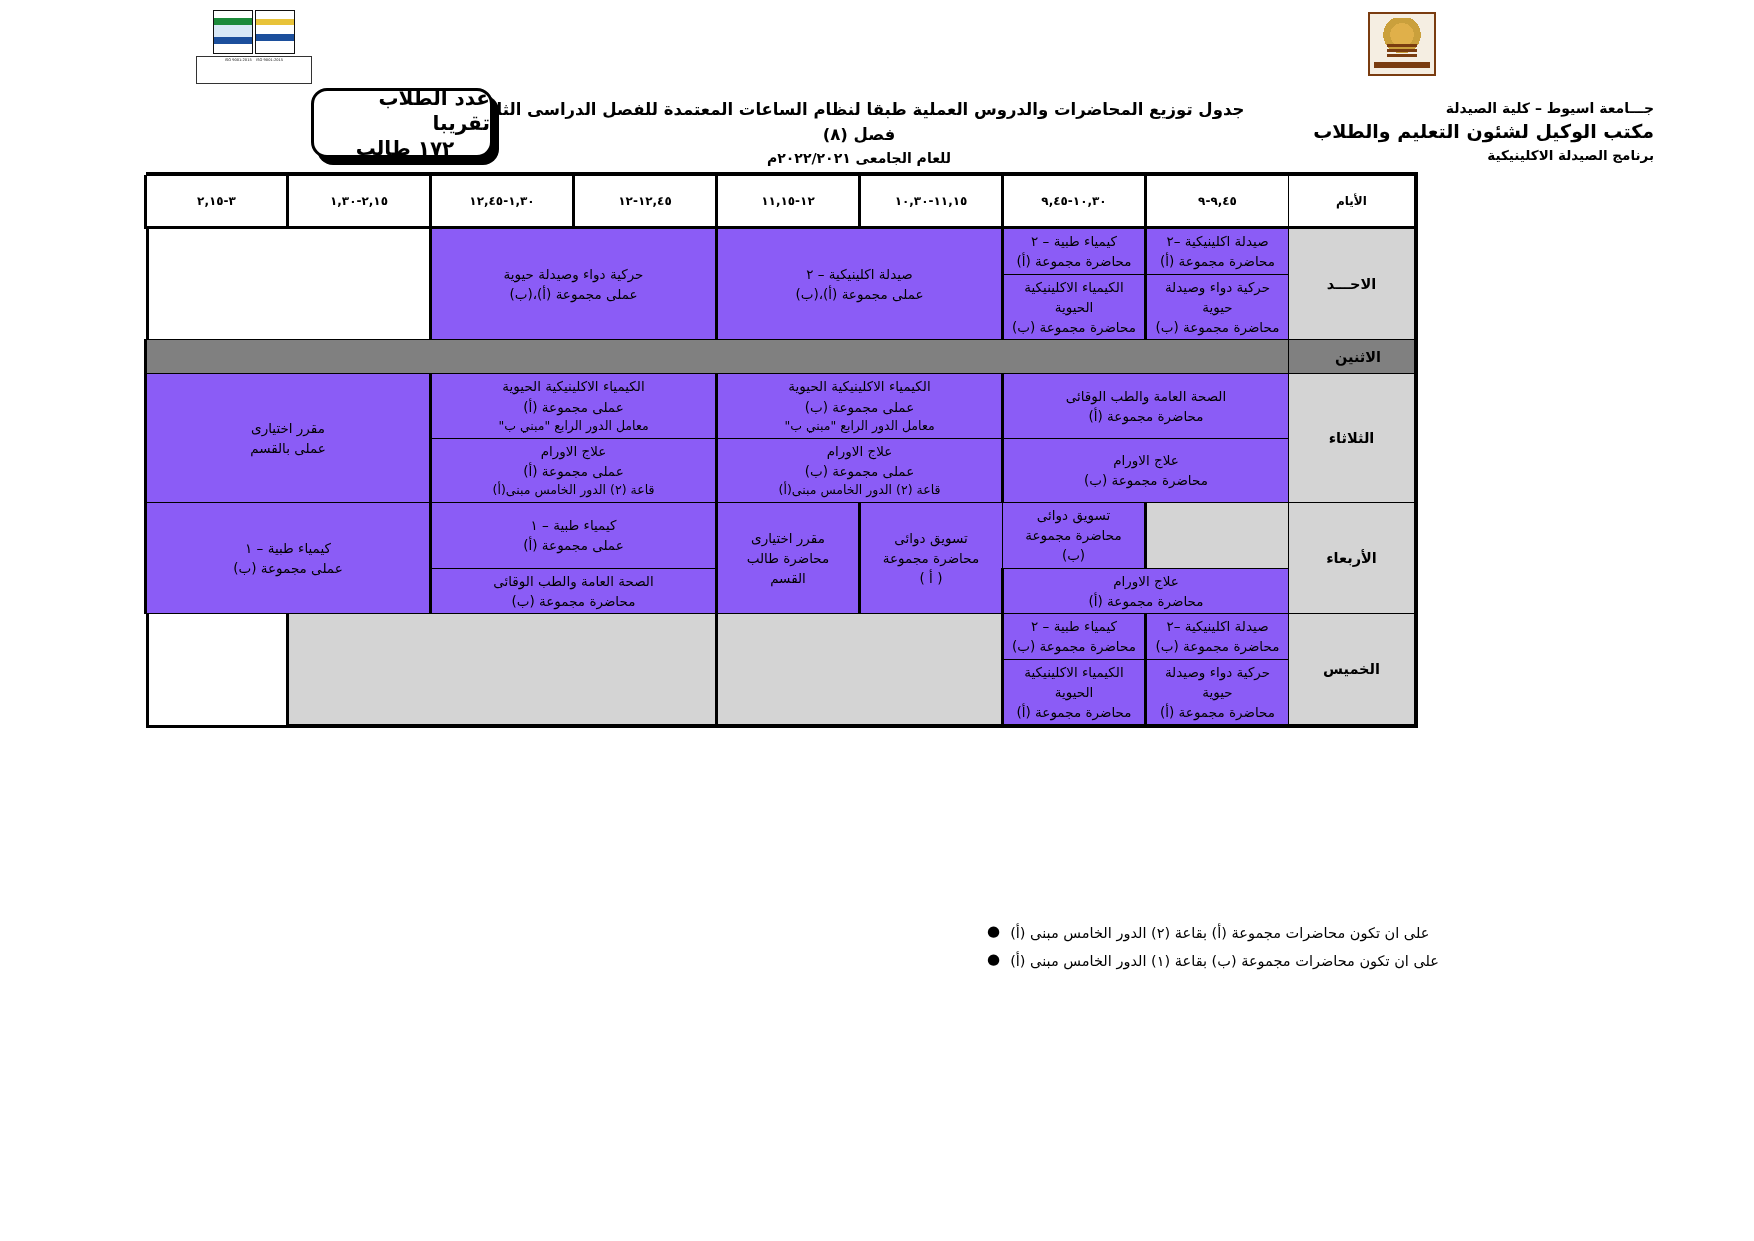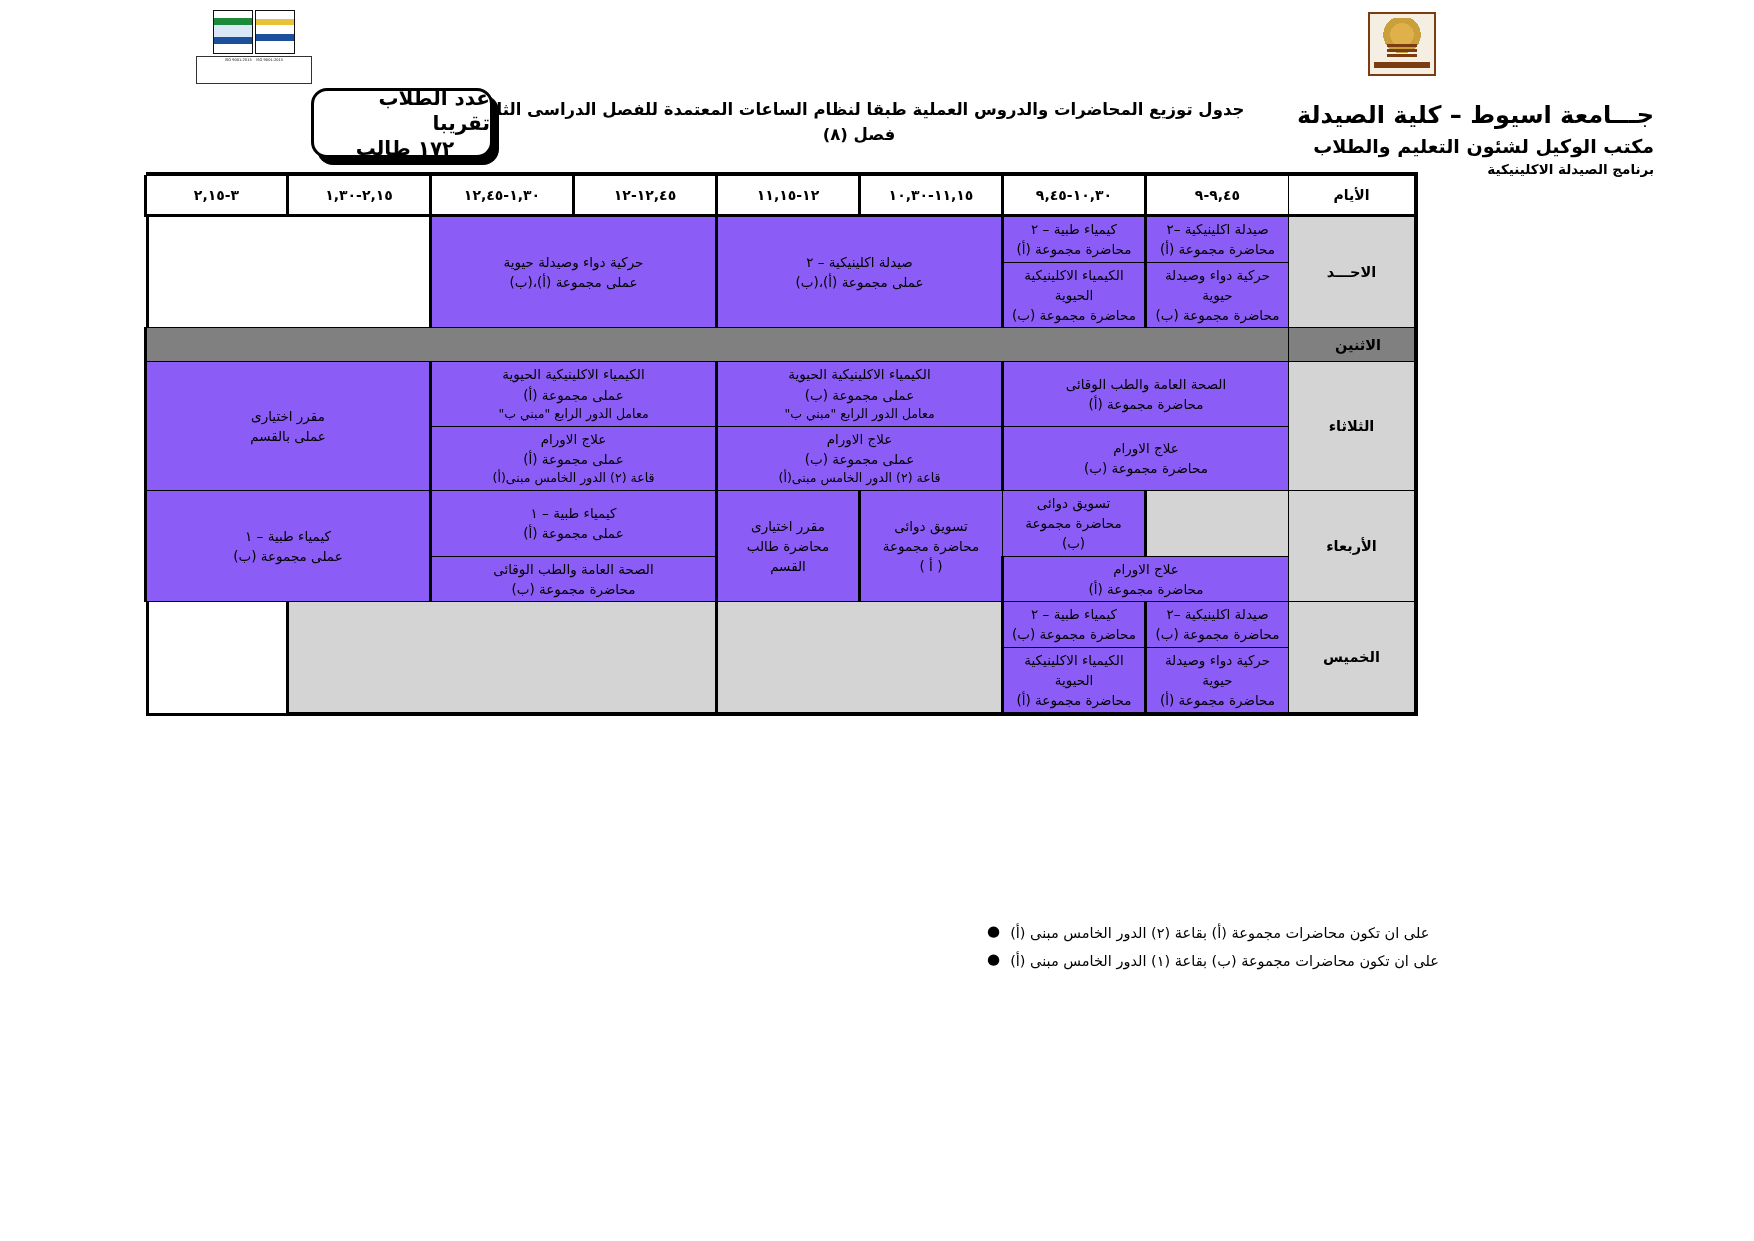--- a/index.html
+++ b/index.html
@@ -58,21 +58,21 @@
     transform: translateX(-50%);
     width: 30px; height: 3px; background: #7a3c10;
     box-shadow: 0 5px 0 #7a3c10, 0 10px 0 #7a3c10;
   }
 
   
   .hdr-right {
     position: absolute; right: 100px; top: 98px;
     text-align: right; line-height: 1.45;
   }
-  .hdr-right .l1 { font-size: 24px; font-weight: bold; letter-spacing: .5px; }
+  .hdr-right .l1 { font-size: 14px; font-weight: bold; letter-spacing: .5px; }
   .hdr-right .l2 { font-size: 19px; font-weight: bold; }
   .hdr-right .l3 { font-size: 13.5px; font-weight: bold; }
 
   .hdr-center {
     position: absolute; right: 500px; top: 98px;
     width: 790px; text-align: center; line-height: 1.5;
   }
   .hdr-center .t1 { font-size: 16.5px; font-weight: bold; }
   .hdr-center .t2 { font-size: 14px; font-weight: bold; }
 
@@ -104,24 +104,24 @@
     font-size: 13.5px;
   }
   table.sched td, table.sched th {
     border: 1.5px solid #000;
     text-align: center;
     vertical-align: middle;
     padding: 2px 3px;
   }
   
   tr.head th {
-    height: 40px;
+    height: 52px;
     background: #fff;
     font-weight: bold;
-    font-size: 14px;
+    font-size: 12px;
     border-bottom: 3px solid #000;
     border-left: 3px solid #000;
   }
   tr.head th.daycol { border-left: none; }
 
   td.day {
     background: #d4d4d4;
     font-weight: bold;
     font-size: 14.5px;
     width: 126px;
@@ -170,20 +170,21 @@
 </div>
 
 <div class="hdr-right">
   <div class="l1">جـــامعة اسيوط – كلية الصيدلة</div>
   <div class="l2">مكتب الوكيل لشئون التعليم والطلاب</div>
   <div class="l3">برنامج الصيدلة الاكلينيكية</div>
 </div>
 
 <div class="hdr-center">
   <div class="t1">جدول توزيع المحاضرات والدروس العملية طبقا لنظام الساعات المعتمدة للفصل الدراسى الثانى فصل (٨)</div>
+  <div class="t2">للعام الجامعى ٢٠٢٢/٢٠٢١م</div>
 </div>
 
 <div class="count-box">
   <div class="c1">عدد الطلاب تقريبا</div>
   <div class="c2">١٧٢   طالب</div>
 </div>
 
 <div class="tbl-wrap">
 <table class="sched">
   <colgroup>

